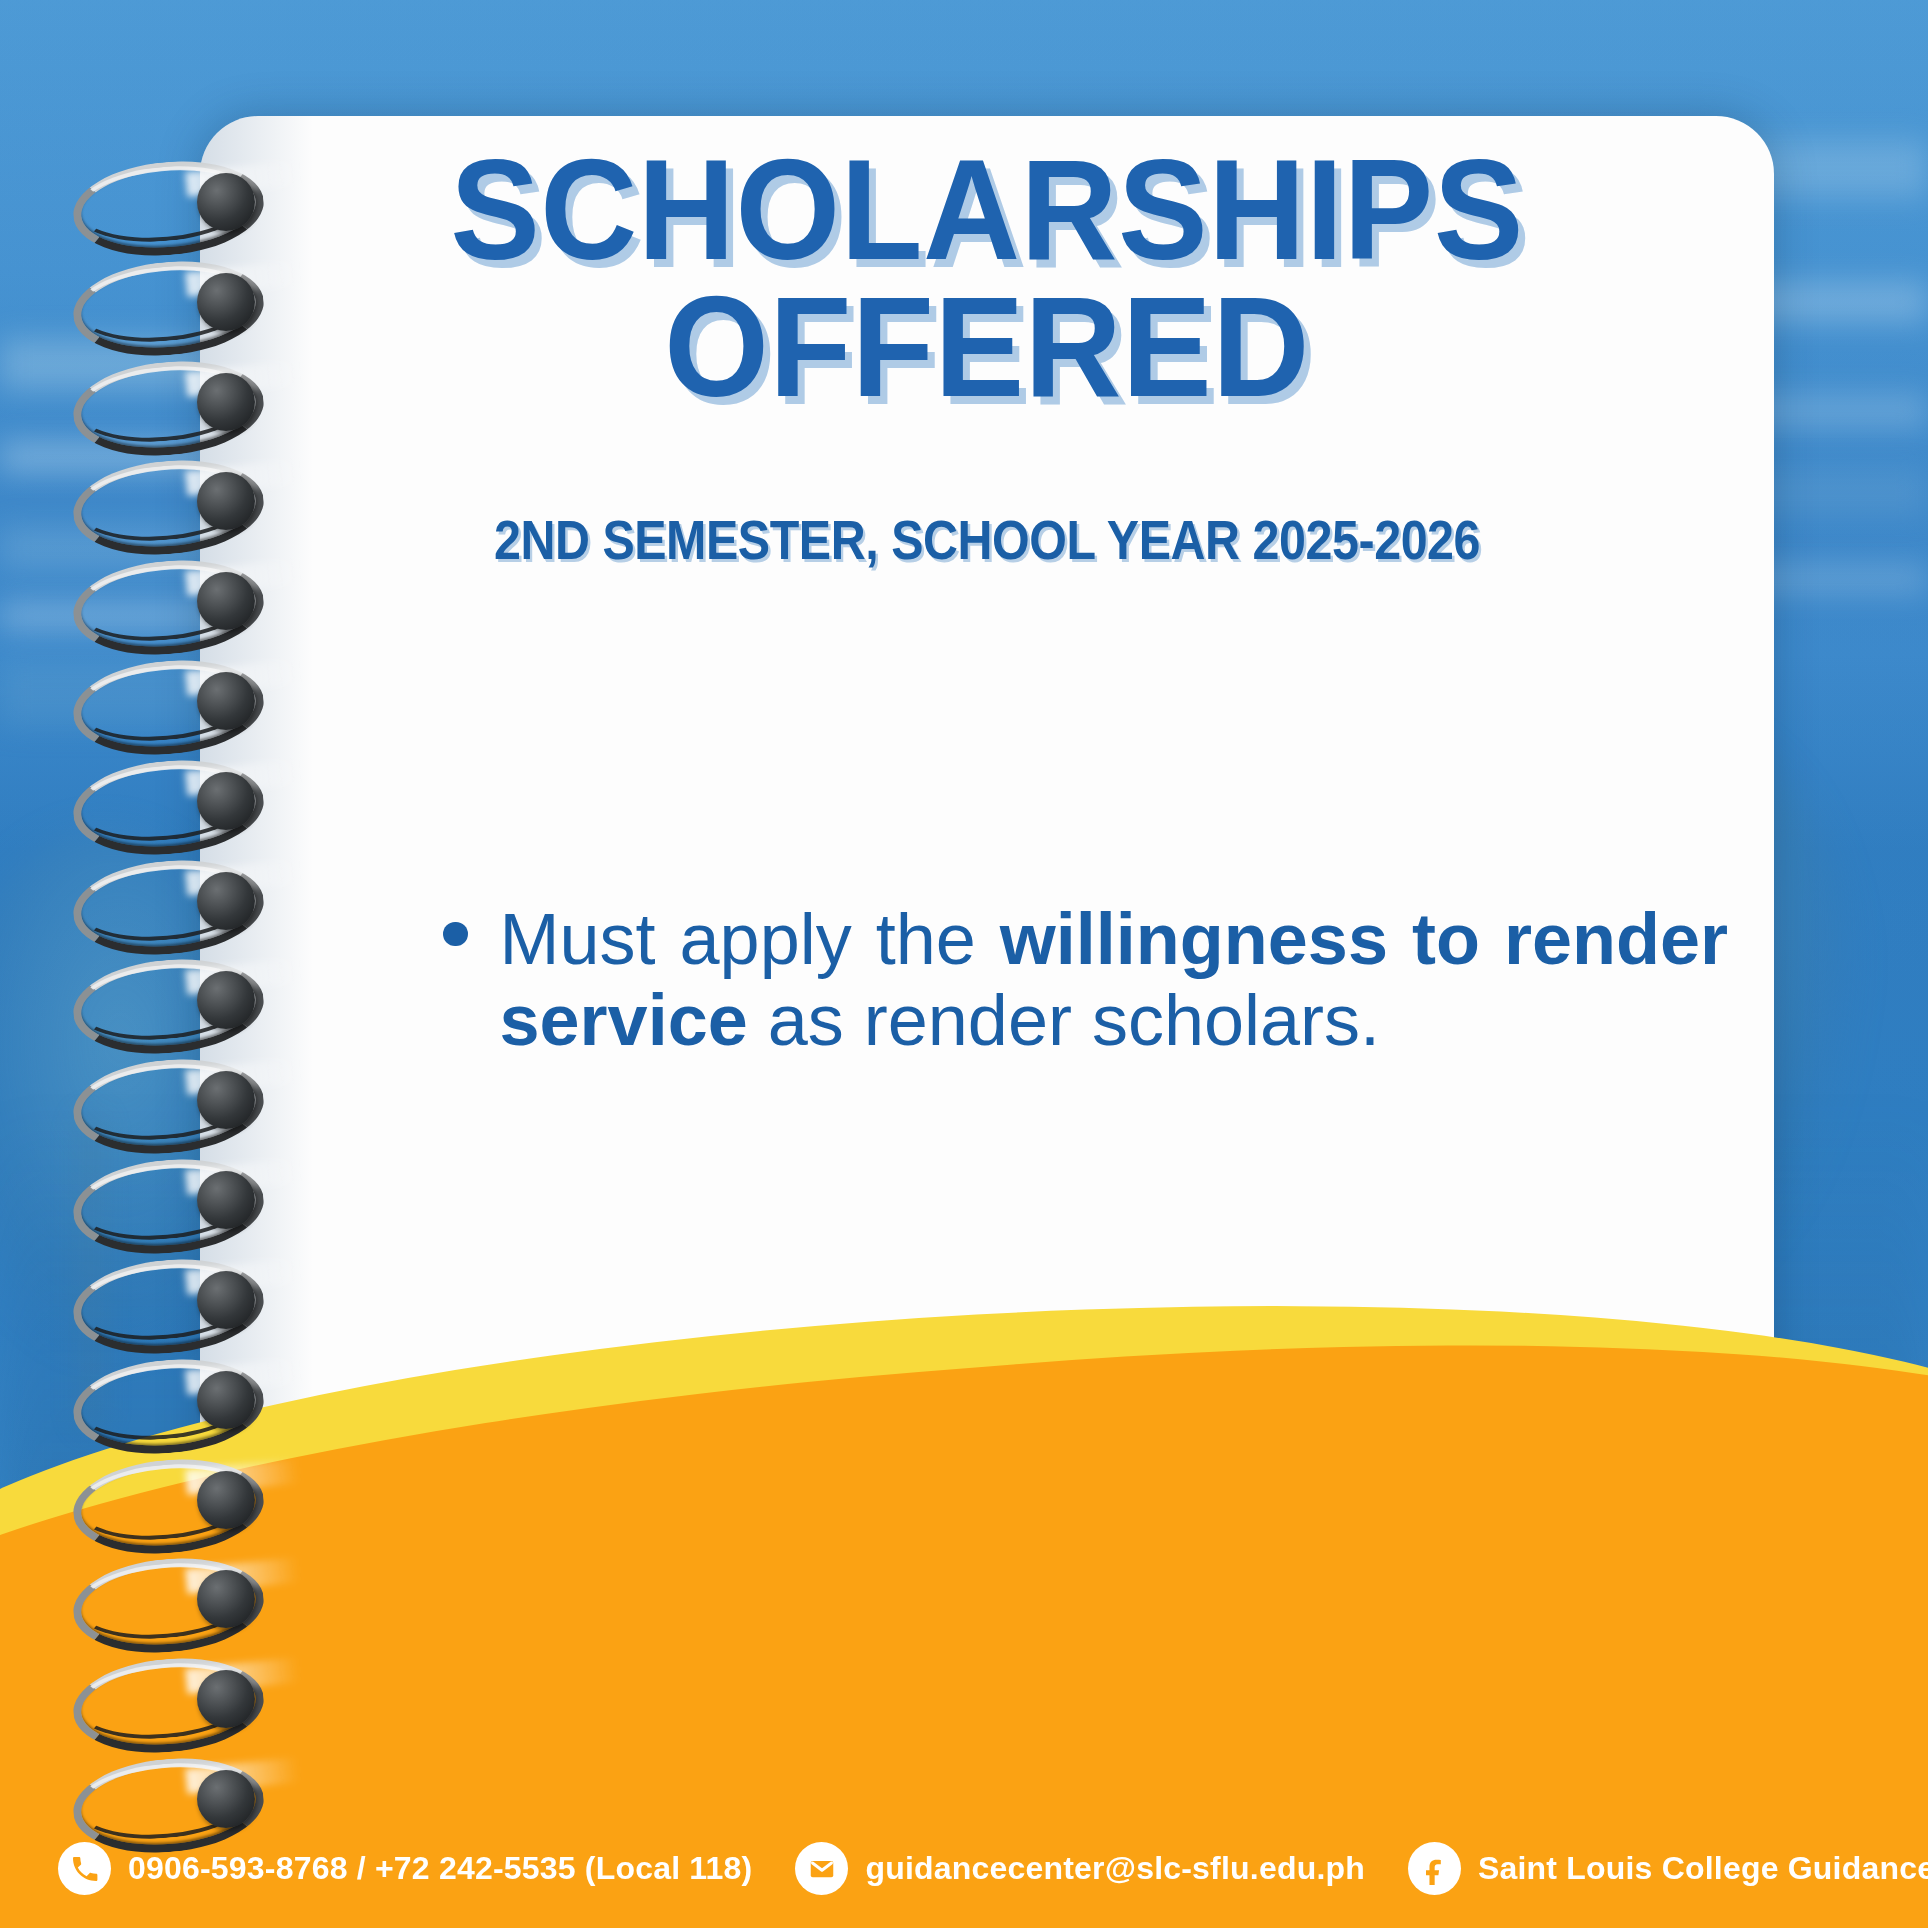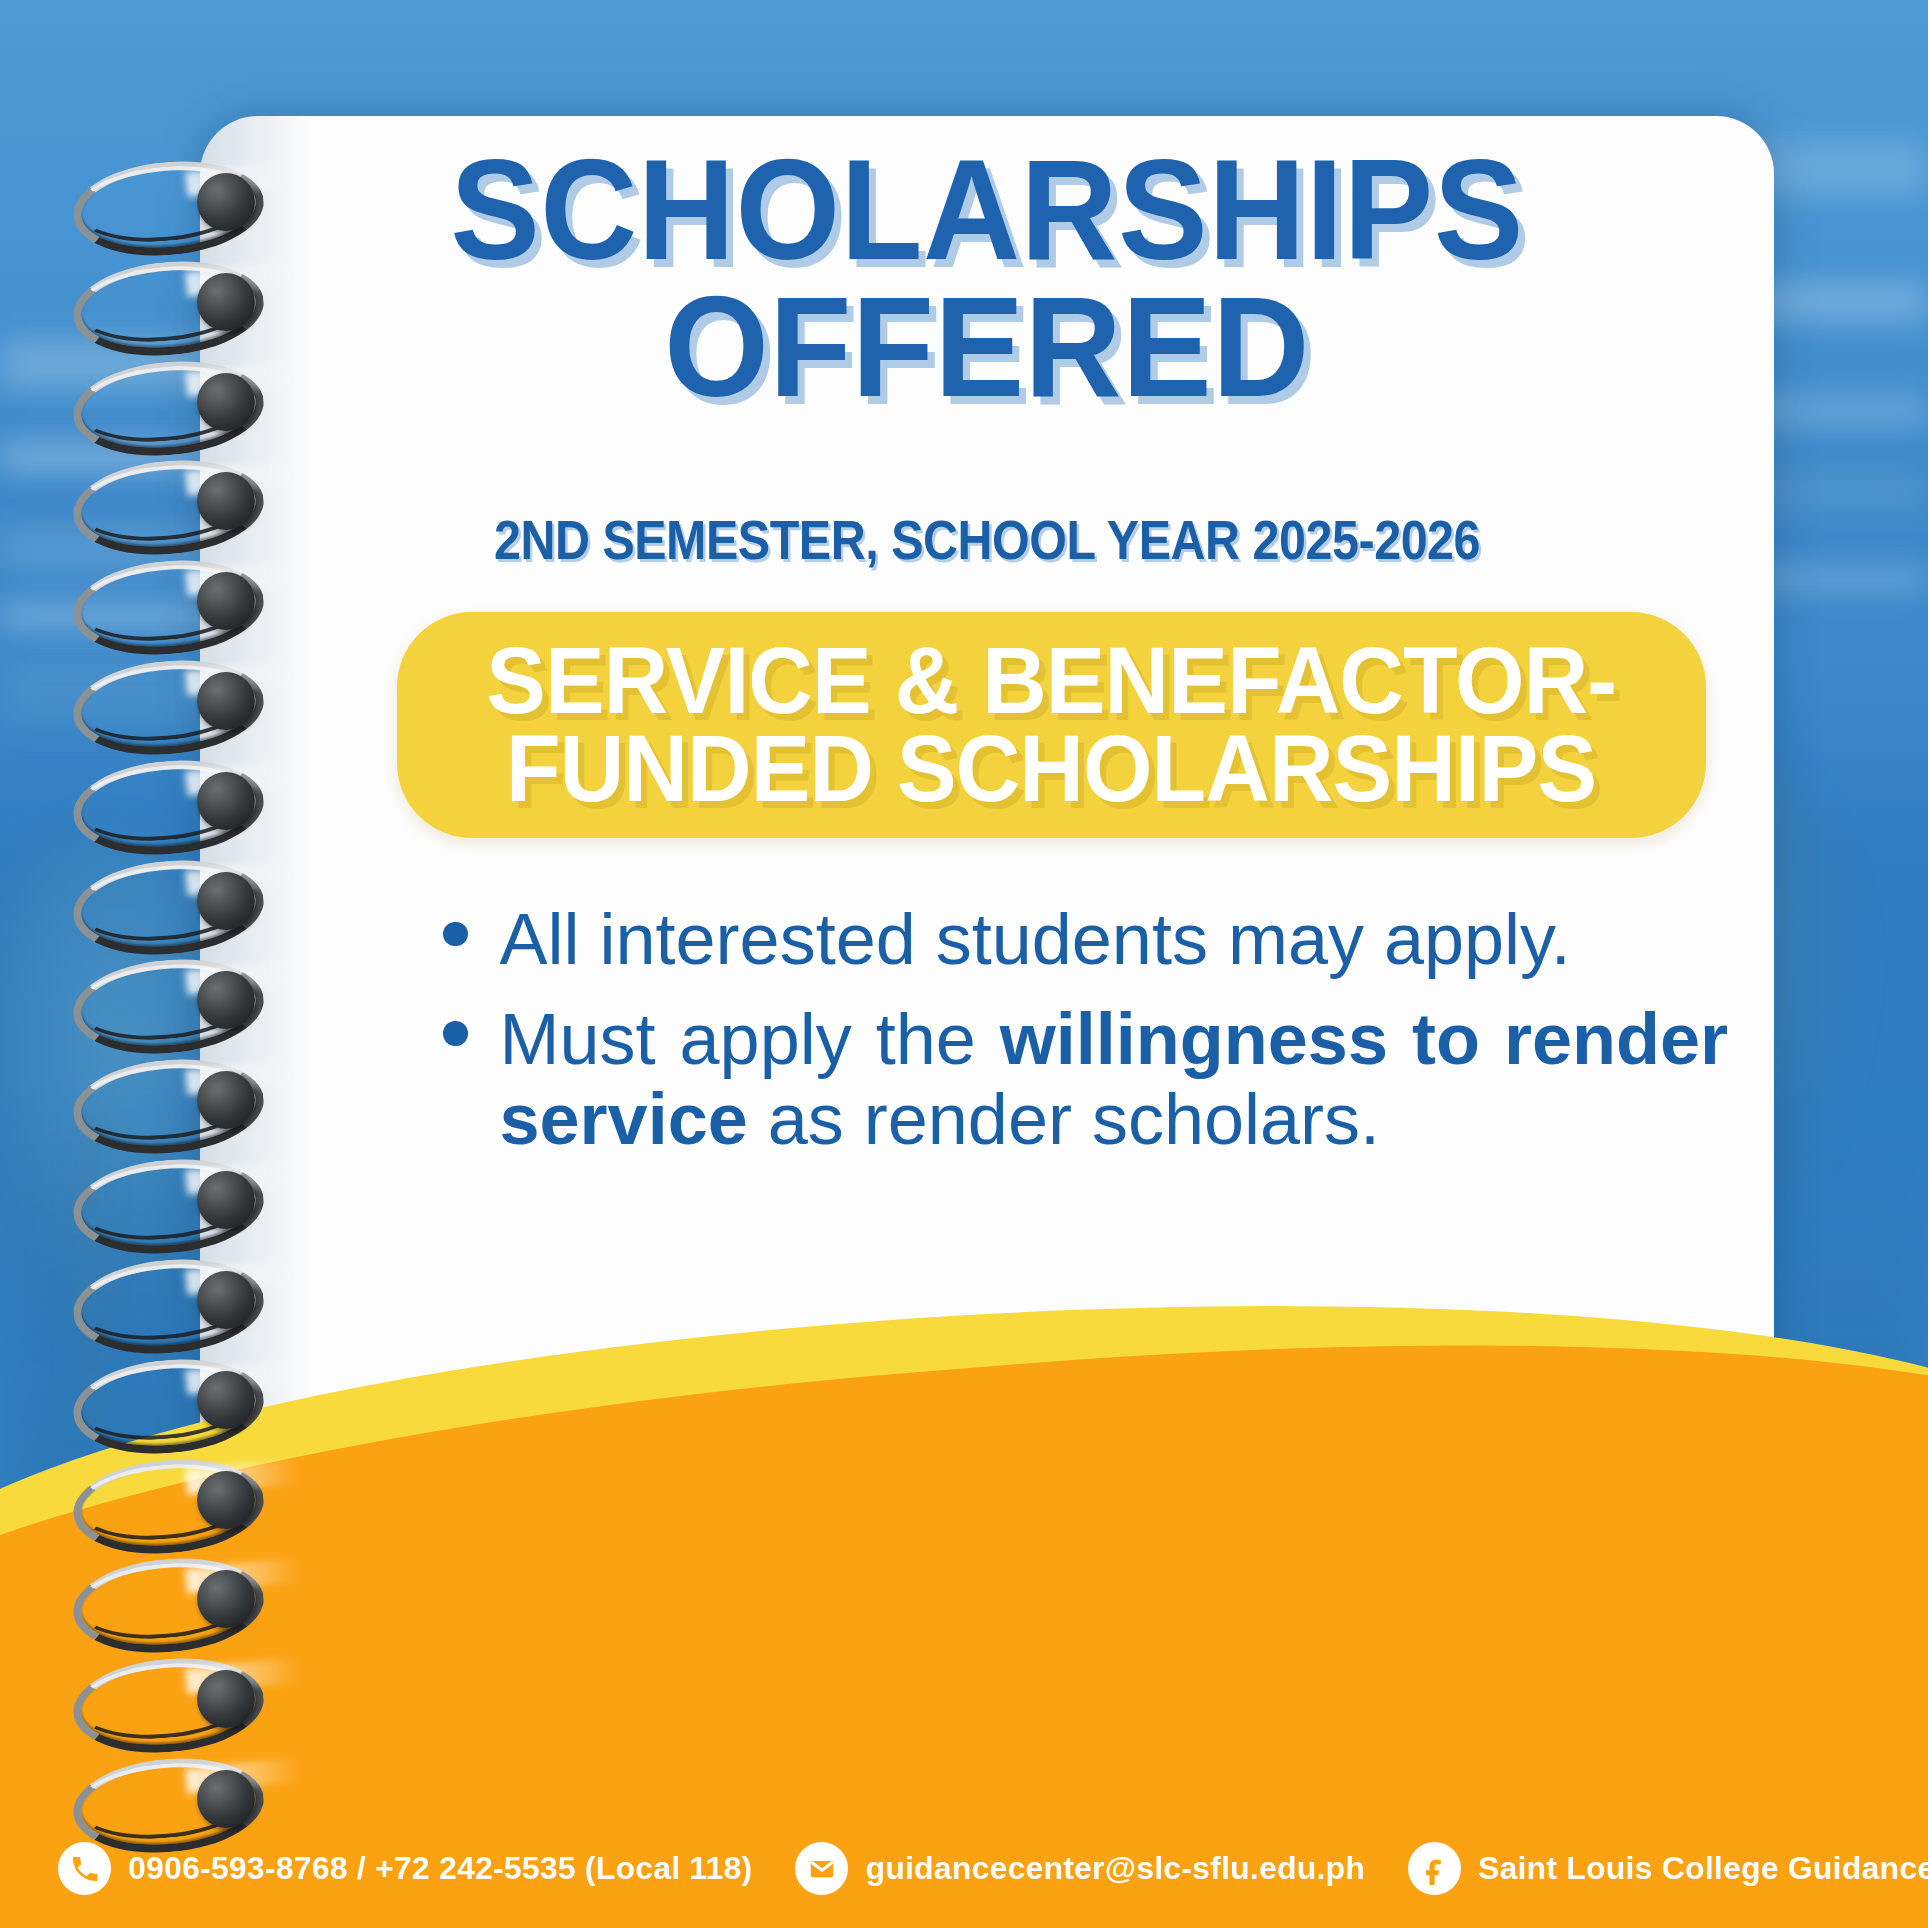--- a/index.html
+++ b/index.html
@@ -256,32 +256,22 @@
 
   <div class="page"></div>
   <div class="page-shadow-left"></div>
 
   <div class="headline">
     <span>SCHOLARSHIPS</span>
     <span class="l2">OFFERED</span>
   </div>
   <div class="subtitle">2ND SEMESTER, SCHOOL YEAR 2025-2026</div>
 
-  <div class="banner">
-    <div class="banner-text">
-      <span>SERVICE &amp; BENEFACTOR-</span>
-      <span class="bl2">FUNDED SCHOLARSHIPS</span>
-    </div>
-  </div>
 
   <div class="bullets">
-    <div class="bullet-row">
-      <div class="dot"></div>
-      <div class="btext">All interested students may apply.</div>
-    </div>
     <div class="bullet-row">
       <div class="dot"></div>
       <div class="btext"><span>Must apply the </span><b>willingness to render service</b><span> as render scholars.</span></div>
     </div>
   </div>
 
   <div class="logos">
 
     <div class="slc-seal">
       <div class="seal-outer"></div>

